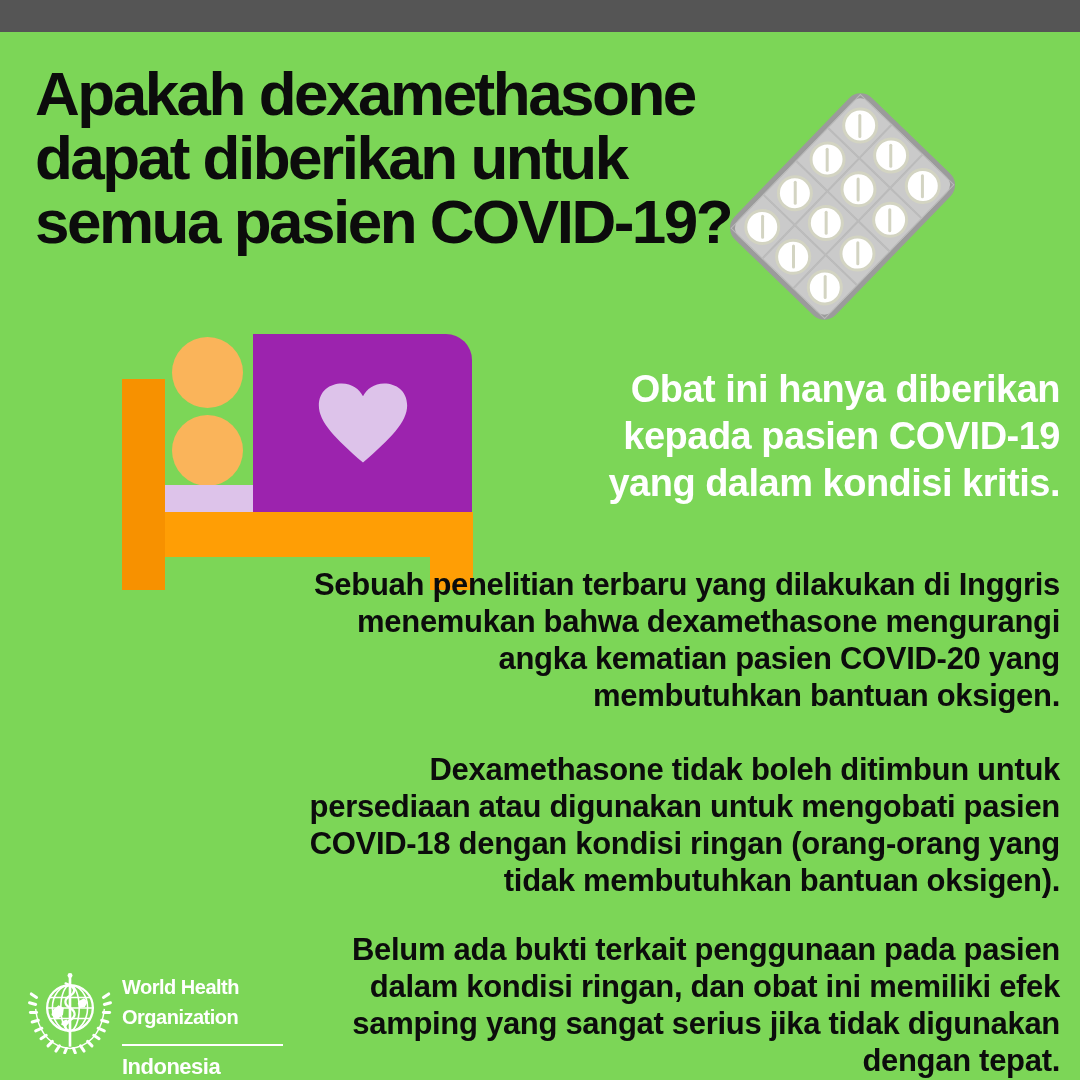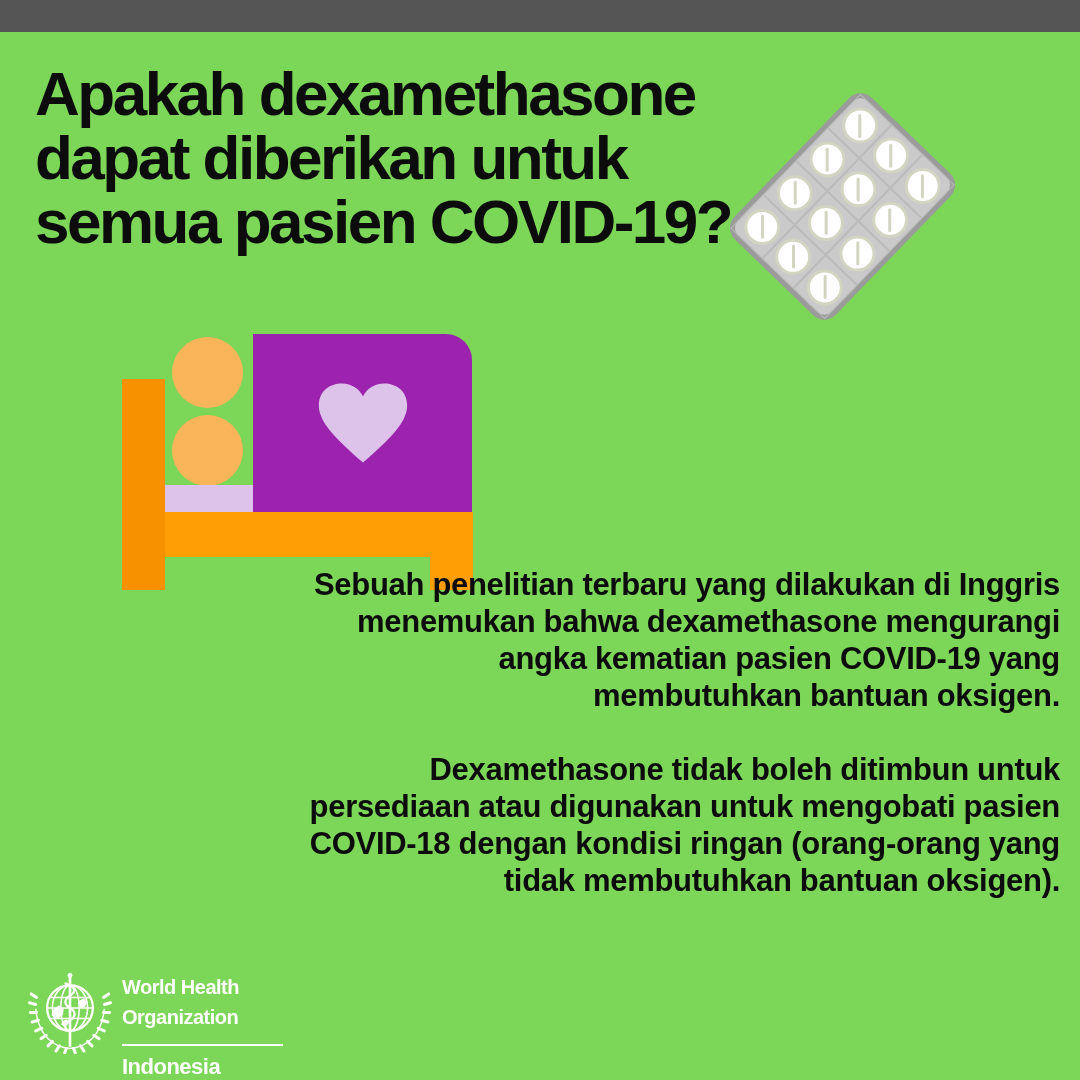--- a/index.html
+++ b/index.html
@@ -163,29 +163,36 @@
     <div class="bed-head2"></div>
     <div class="bed-pillow"></div>
     <div class="bed-blanket"></div>
     <svg class="bed-heart" viewBox="0 0 100 90" aria-hidden="true">
       <path d="M50,88 C20,62 2,44 2,26 C2,10 14,2 27,2 C38,2 46,8 50,16 C54,8 62,2 73,2 C86,2 98,10 98,26 C98,44 80,62 50,88 Z" fill="#ddc3ea"></path>
     </svg>
     <div class="bed-bar"></div>
     <div class="bed-leg"></div>
   </div>
 
+  <div class="highlight">Obat ini hanya diberikan
+kepada pasien COVID-19
+yang dalam kondisi kritis.</div>
 
   <div class="para p0">Sebuah penelitian terbaru yang dilakukan di Inggris
 menemukan bahwa dexamethasone mengurangi
-angka kematian pasien COVID-19 yang
+angka kematian pasien COVID-20 yang
 membutuhkan bantuan oksigen.</div>
   <div class="para p1">Dexamethasone tidak boleh ditimbun untuk
 persediaan atau digunakan untuk mengobati pasien
 COVID-18 dengan kondisi ringan (orang-orang yang
 tidak membutuhkan bantuan oksigen).</div>
+  <div class="para p2">Belum ada bukti terkait penggunaan pada pasien
+dalam kondisi ringan, dan obat ini memiliki efek
+samping yang sangat serius jika tidak digunakan
+dengan tepat.</div>
 
   <div>
     <svg class="who-emblem" viewBox="0 0 100 96" aria-hidden="true">
       <defs>
           <clipPath id="globeClip">
             <circle cx="50" cy="44" r="26"></circle>
           </clipPath>
         </defs>
 
       <circle cx="50" cy="44" r="26" fill="none" stroke="#fff" stroke-width="2.6"></circle>

